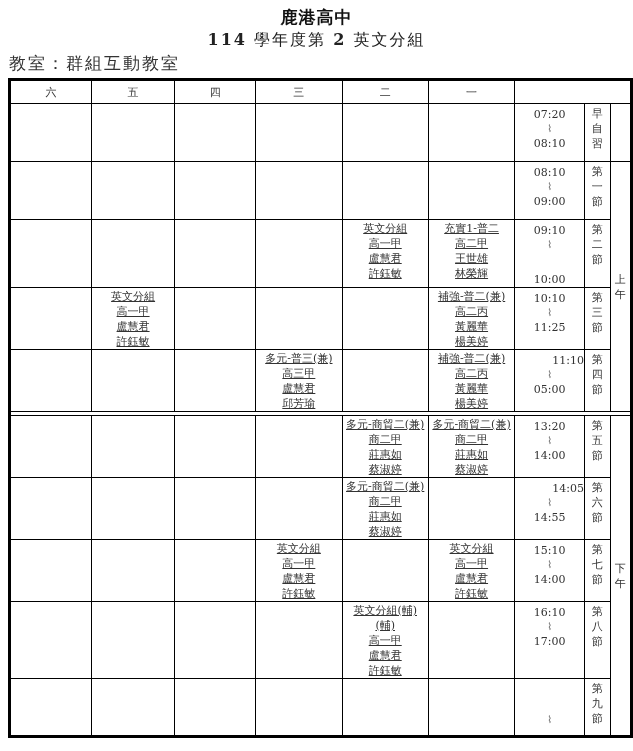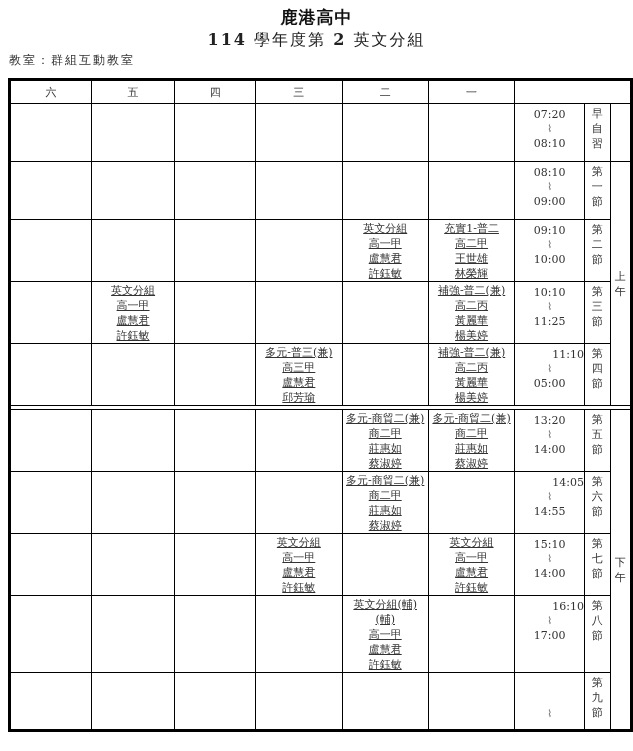--- a/index.html
+++ b/index.html
@@ -3,21 +3,21 @@
 <meta charset="utf-8">
 <style>
   html, body { margin:0; padding:0; background:#ffffff; }
   body { width:633px; height:751px; position:relative; overflow:hidden;
          font-family:"DejaVu Serif", "Liberation Serif", serif; color:#222; }
   .title { position:absolute; left:0; width:633px; top:6px; text-align:center;
            font-size:17px; font-weight:bold; letter-spacing:1px; color:#111; }
   .subtitle { position:absolute; left:0; width:633px; top:30px; text-align:center;
               font-size:16px; color:#222; letter-spacing:2px; }
   .subtitle b { font-weight:bold; font-size:16px; }
-  .room { position:absolute; left:9px; top:52px; font-size:12px; color:#333; letter-spacing:2px; }
+  .room { position:absolute; left:9px; top:52px; font-size:17px; color:#333; letter-spacing:2px; }
 
   table.sched { position:absolute; left:8px; top:78px; border-collapse:collapse;
                 border:3px solid #000; table-layout:fixed; }
   table.sched td { border:1.5px solid #000; padding:0; vertical-align:top;
                    text-align:center; font-size:11px; line-height:15px;
                    font-family:"DejaVu Serif", "Liberation Serif", serif; color:#333; }
   td.hdr { height:22px; vertical-align:middle !important; font-size:12px; color:#444; }
   td.time { font-family:"Liberation Serif", serif; font-size:12px; line-height:14px;
             vertical-align:top; padding-top:3px !important; color:#333; }
   td.time .wave { display:block; font-size:10px; line-height:14px; color:#666; }
@@ -111,21 +111,21 @@
         </td>
         <td class="course">
           <div>充實1-普二</div>
           <div>高二甲</div>
           <div>王世雄</div>
           <div>林榮輝</div>
         </td>
         <td class="time">
           <span style="display: block;">09:10</span>
           <span class="wave">⌇</span>
-          <span style="display: block;">10:00</span>
+          <span style="display: block; margin-top: 20px;">10:00</span>
         </td>
         <td class="pname">
           <div>第</div>
           <div>二</div>
           <div>節</div>
         </td>
       </tr>
       <tr style="height: 61px;">
         <td class="course"></td>
         <td class="course">
@@ -275,21 +275,21 @@
         <td class="course"></td>
         <td class="course">
           <div>英文分組(輔)</div>
           <div>(輔)</div>
           <div>高一甲</div>
           <div>盧慧君</div>
           <div>許鈺敏</div>
         </td>
         <td class="course"></td>
         <td class="time">
-          <span style="display: block; text-align: right;">16:10</span>
+          <span style="display: block;">16:10</span>
           <span class="wave">⌇</span>
           <span style="display: block;">17:00</span>
         </td>
         <td class="pname">
           <div>第</div>
           <div>八</div>
           <div>節</div>
         </td>
       </tr>
       <tr style="height: 58px;">

